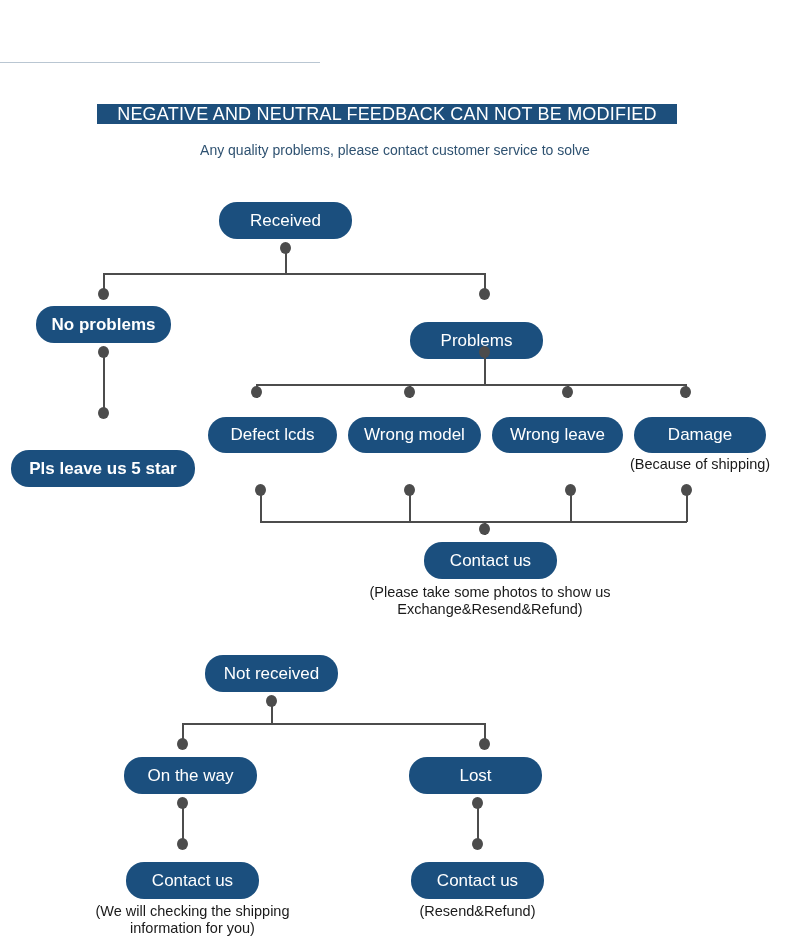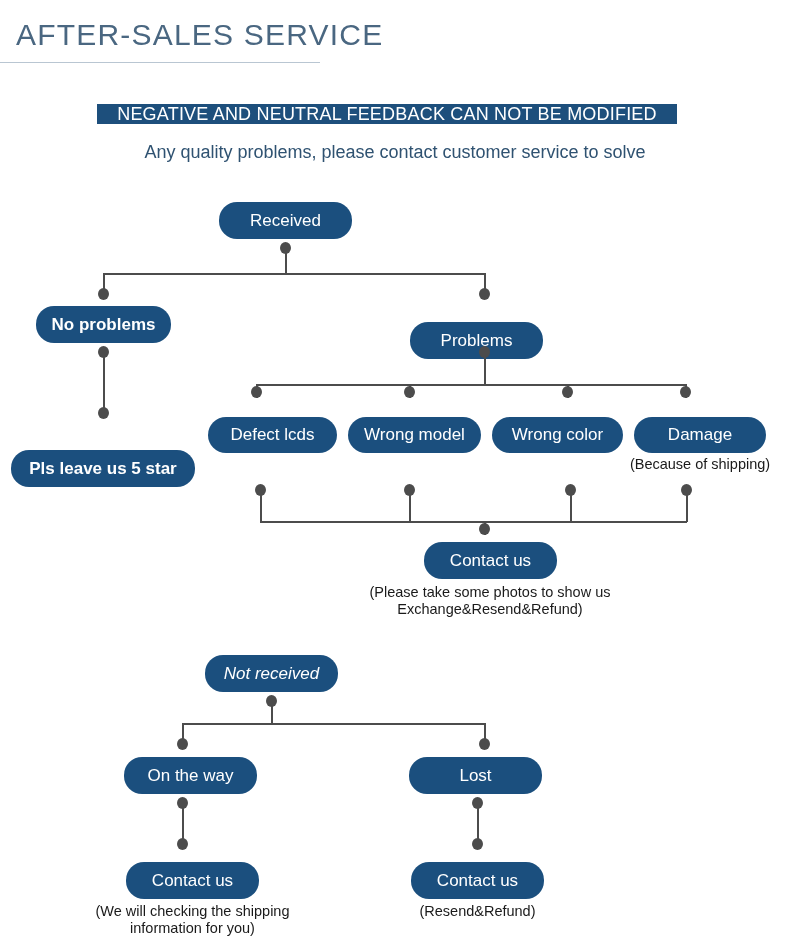--- a/index.html
+++ b/index.html
@@ -29,21 +29,21 @@
     position:absolute;left:97px;top:104px;width:580px;height:20px;
     background:#1d4f7c;
     display:flex;align-items:center;justify-content:center;
   }
   .banner-text{
     color:#ffffff;font-size:18px;letter-spacing:.2px;white-space:nowrap;
   }
   .subtitle{
     position:absolute;left:0;top:142px;width:790px;
     text-align:center;
-    color:#2f5271;font-size:18px;white-space:nowrap;
+    color:#2f5271;font-size:14px;white-space:nowrap;
   }
 
   
   .node{
     position:absolute;
     background:#1b4f7e;
     border-radius:18px;
     display:flex;align-items:center;justify-content:center;
     color:#ffffff;
     font-size:17px;
@@ -68,21 +68,20 @@
     line-height:1.15;
     text-align:center;
     white-space:pre-line;
   }
 </style>
 </head>
 <body>
 
 <div id="stage">
 
-  <div class="page-title">AFTER-SALES SERVICE</div>
   <div class="title-rule"></div>
 
   <div class="banner">
     <span class="banner-text">NEGATIVE AND NEUTRAL FEEDBACK CAN NOT BE MODIFIED</span>
   </div>
   <div class="subtitle">Any quality problems, please contact customer service to solve</div>
 
   <div class="node" style="left:219px;top:202px;width:133px;height:37px;align-items:center;">
     <span>Received</span>
   </div>
@@ -127,21 +126,21 @@
   <div class="vline" style="left:685px;top:384px;height:14px;"></div>
   <div class="dot" style="left:680px;top:386px;"></div>
 
   <div class="node" style="left:208px;top:417px;width:129px;height:36px;">
     <span>Defect lcds</span>
   </div>
   <div class="node" style="left:348px;top:417px;width:133px;height:36px;">
     <span>Wrong model</span>
   </div>
   <div class="node" style="left:492px;top:417px;width:131px;height:36px;">
-    <span>Wrong color</span>
+    <span>Wrong leave</span>
   </div>
   <div class="node" style="left:634px;top:417px;width:132px;height:36px;">
     <span>Damage</span>
   </div>
   <div class="caption" style="left:608px;top:456px;width:184px;">(Because of shipping)</div>
 
   <div class="dot" style="left:255px;top:484px;"></div>
   <div class="vline" style="left:260px;top:491px;height:31px;"></div>
   <div class="dot" style="left:404px;top:484px;"></div>
   <div class="vline" style="left:409px;top:491px;height:31px;"></div>
@@ -153,21 +152,21 @@
   <div class="hline" style="left:260px;top:521px;width:427px;"></div>
   <div class="vline" style="left:484px;top:521px;height:14px;"></div>
   <div class="dot" style="left:479px;top:523px;"></div>
 
   <div class="node" style="left:424px;top:542px;width:133px;height:37px;">
     <span>Contact us</span>
   </div>
   <div class="caption" style="left:345px;top:584px;width:290px;">(Please take some photos to show us
 Exchange&amp;Resend&amp;Refund)</div>
 
-  <div class="node" style="left:205px;top:655px;width:133px;height:37px;font-style:italic;">
+  <div class="node" style="left:205px;top:655px;width:133px;height:37px;">
     <span>Not received</span>
   </div>
 
   <div class="dot" style="left:266px;top:695px;"></div>
   <div class="vline" style="left:271px;top:702px;height:22px;"></div>
   <div class="hline" style="left:182px;top:723px;width:303px;"></div>
 
   <div class="vline" style="left:182px;top:723px;height:16px;"></div>
   <div class="dot" style="left:177px;top:738px;"></div>
   <div class="vline" style="left:484px;top:723px;height:16px;"></div>

